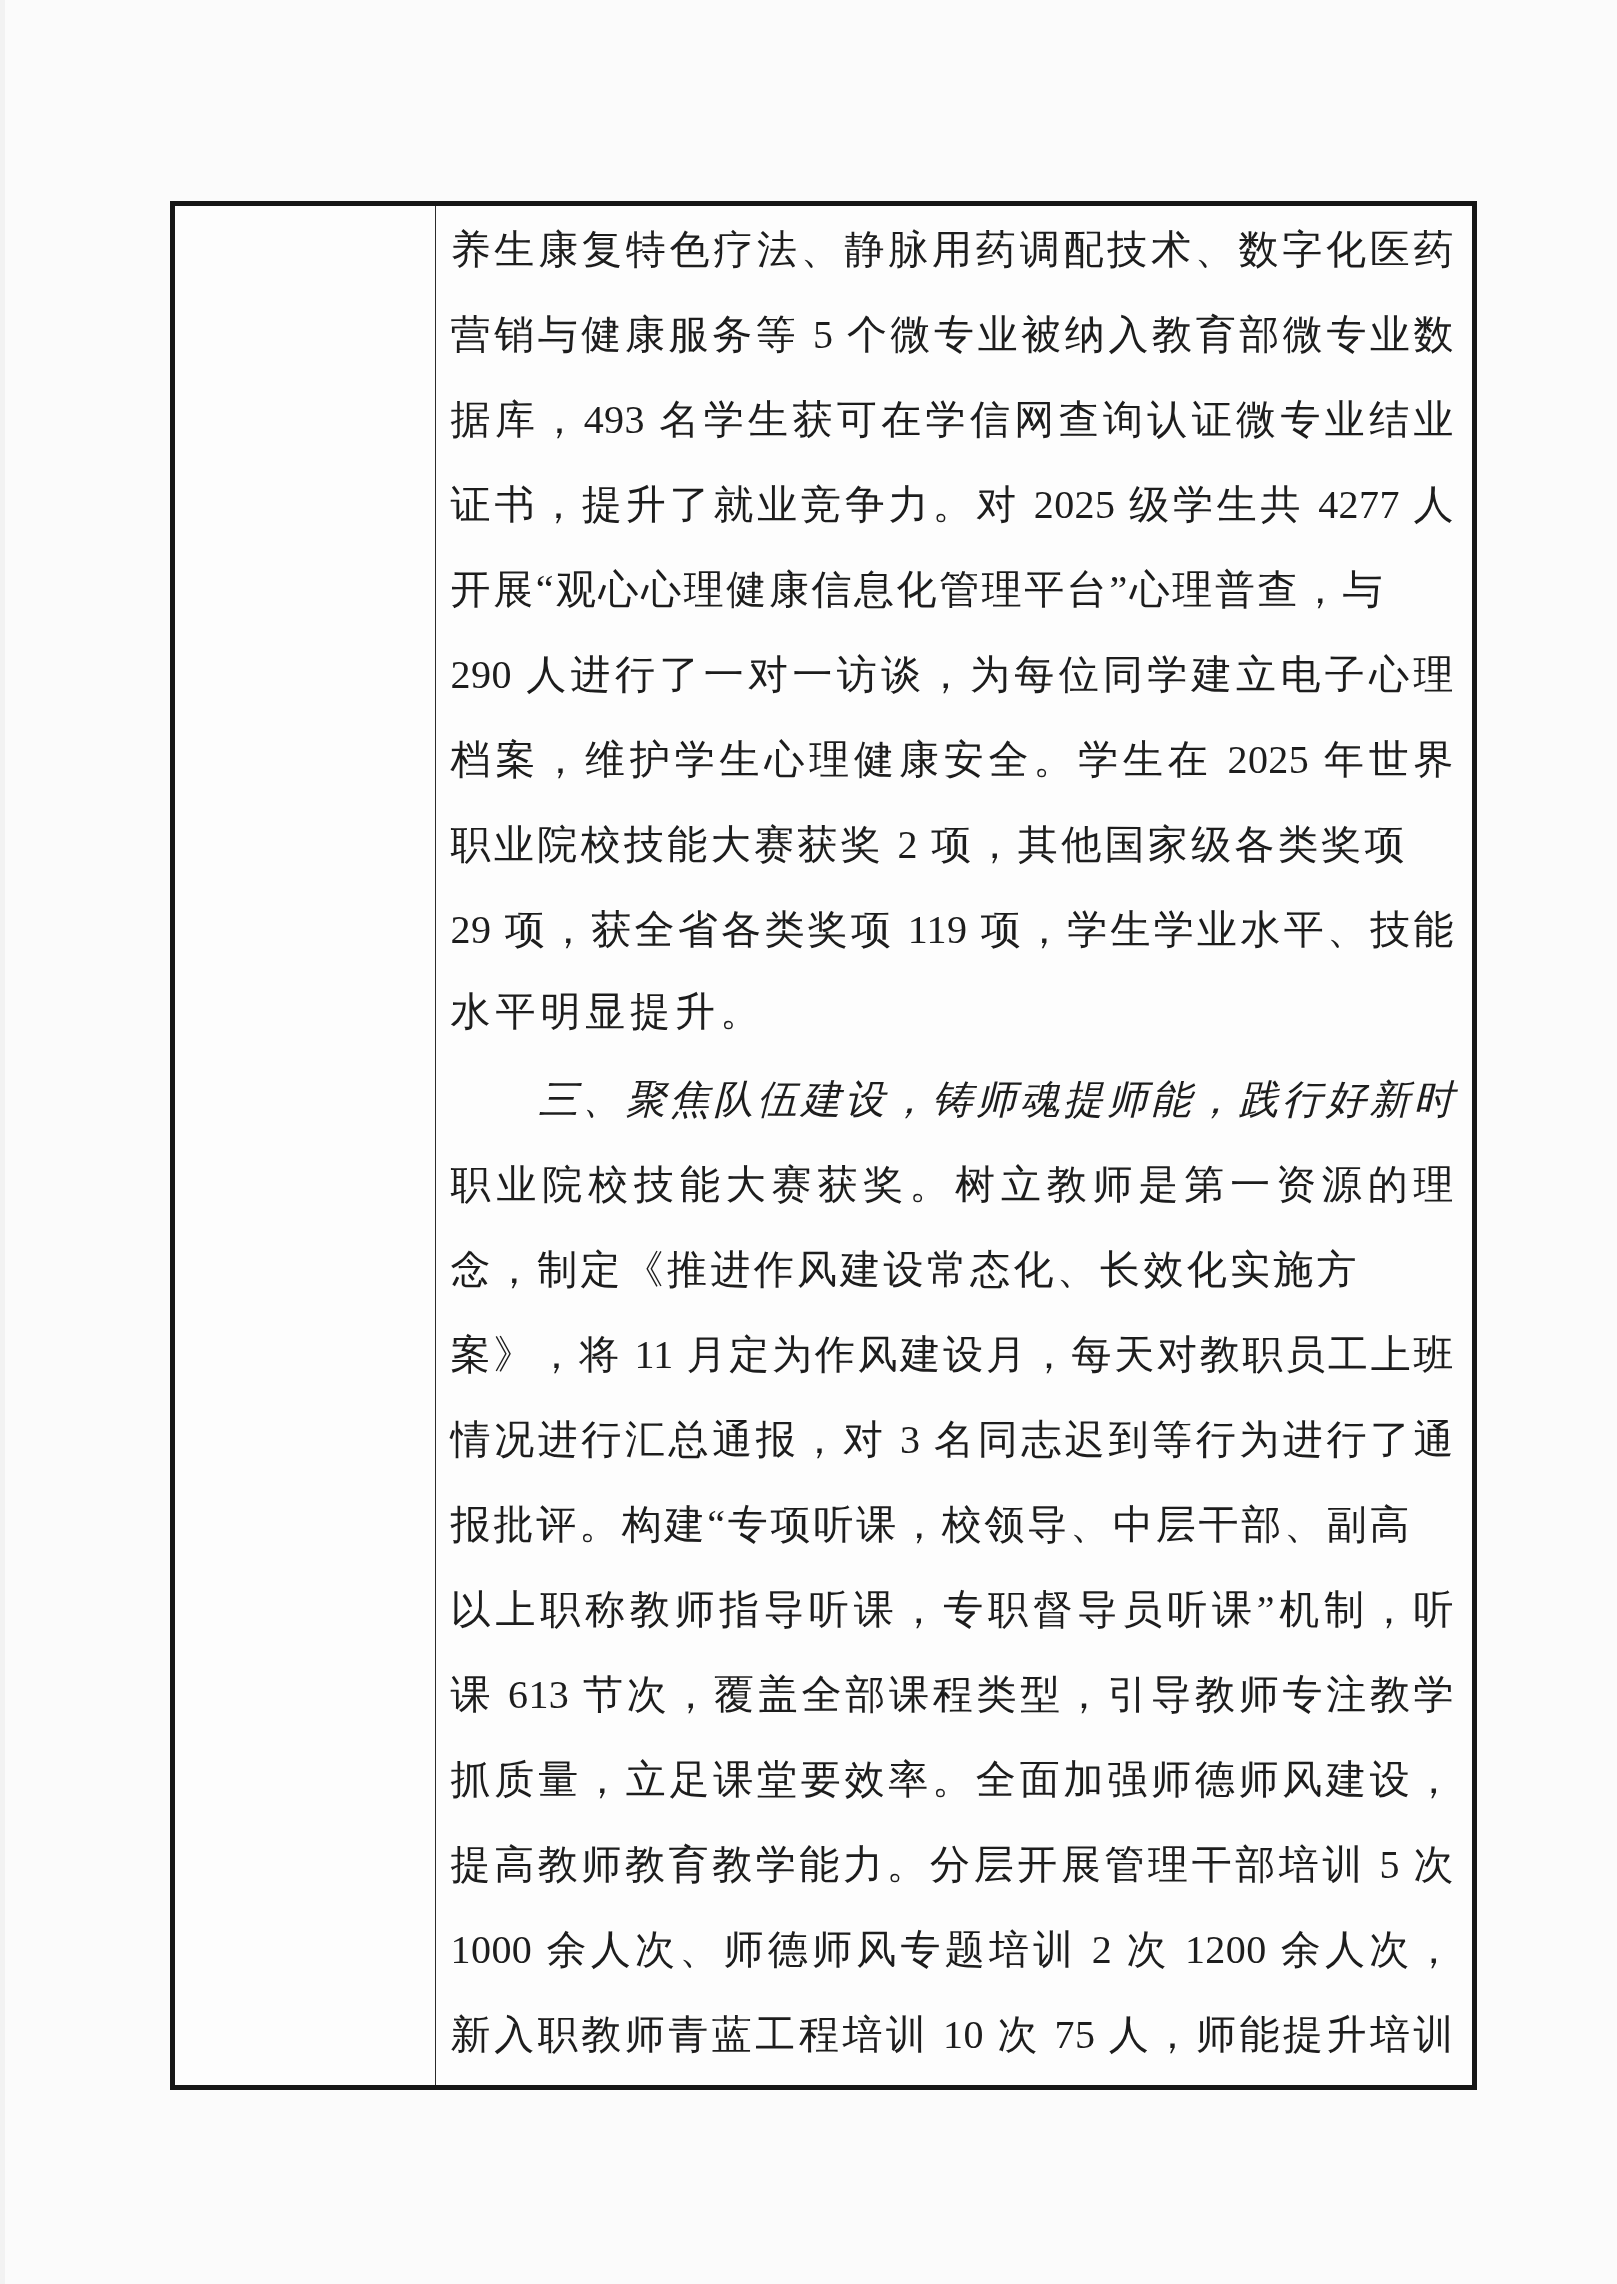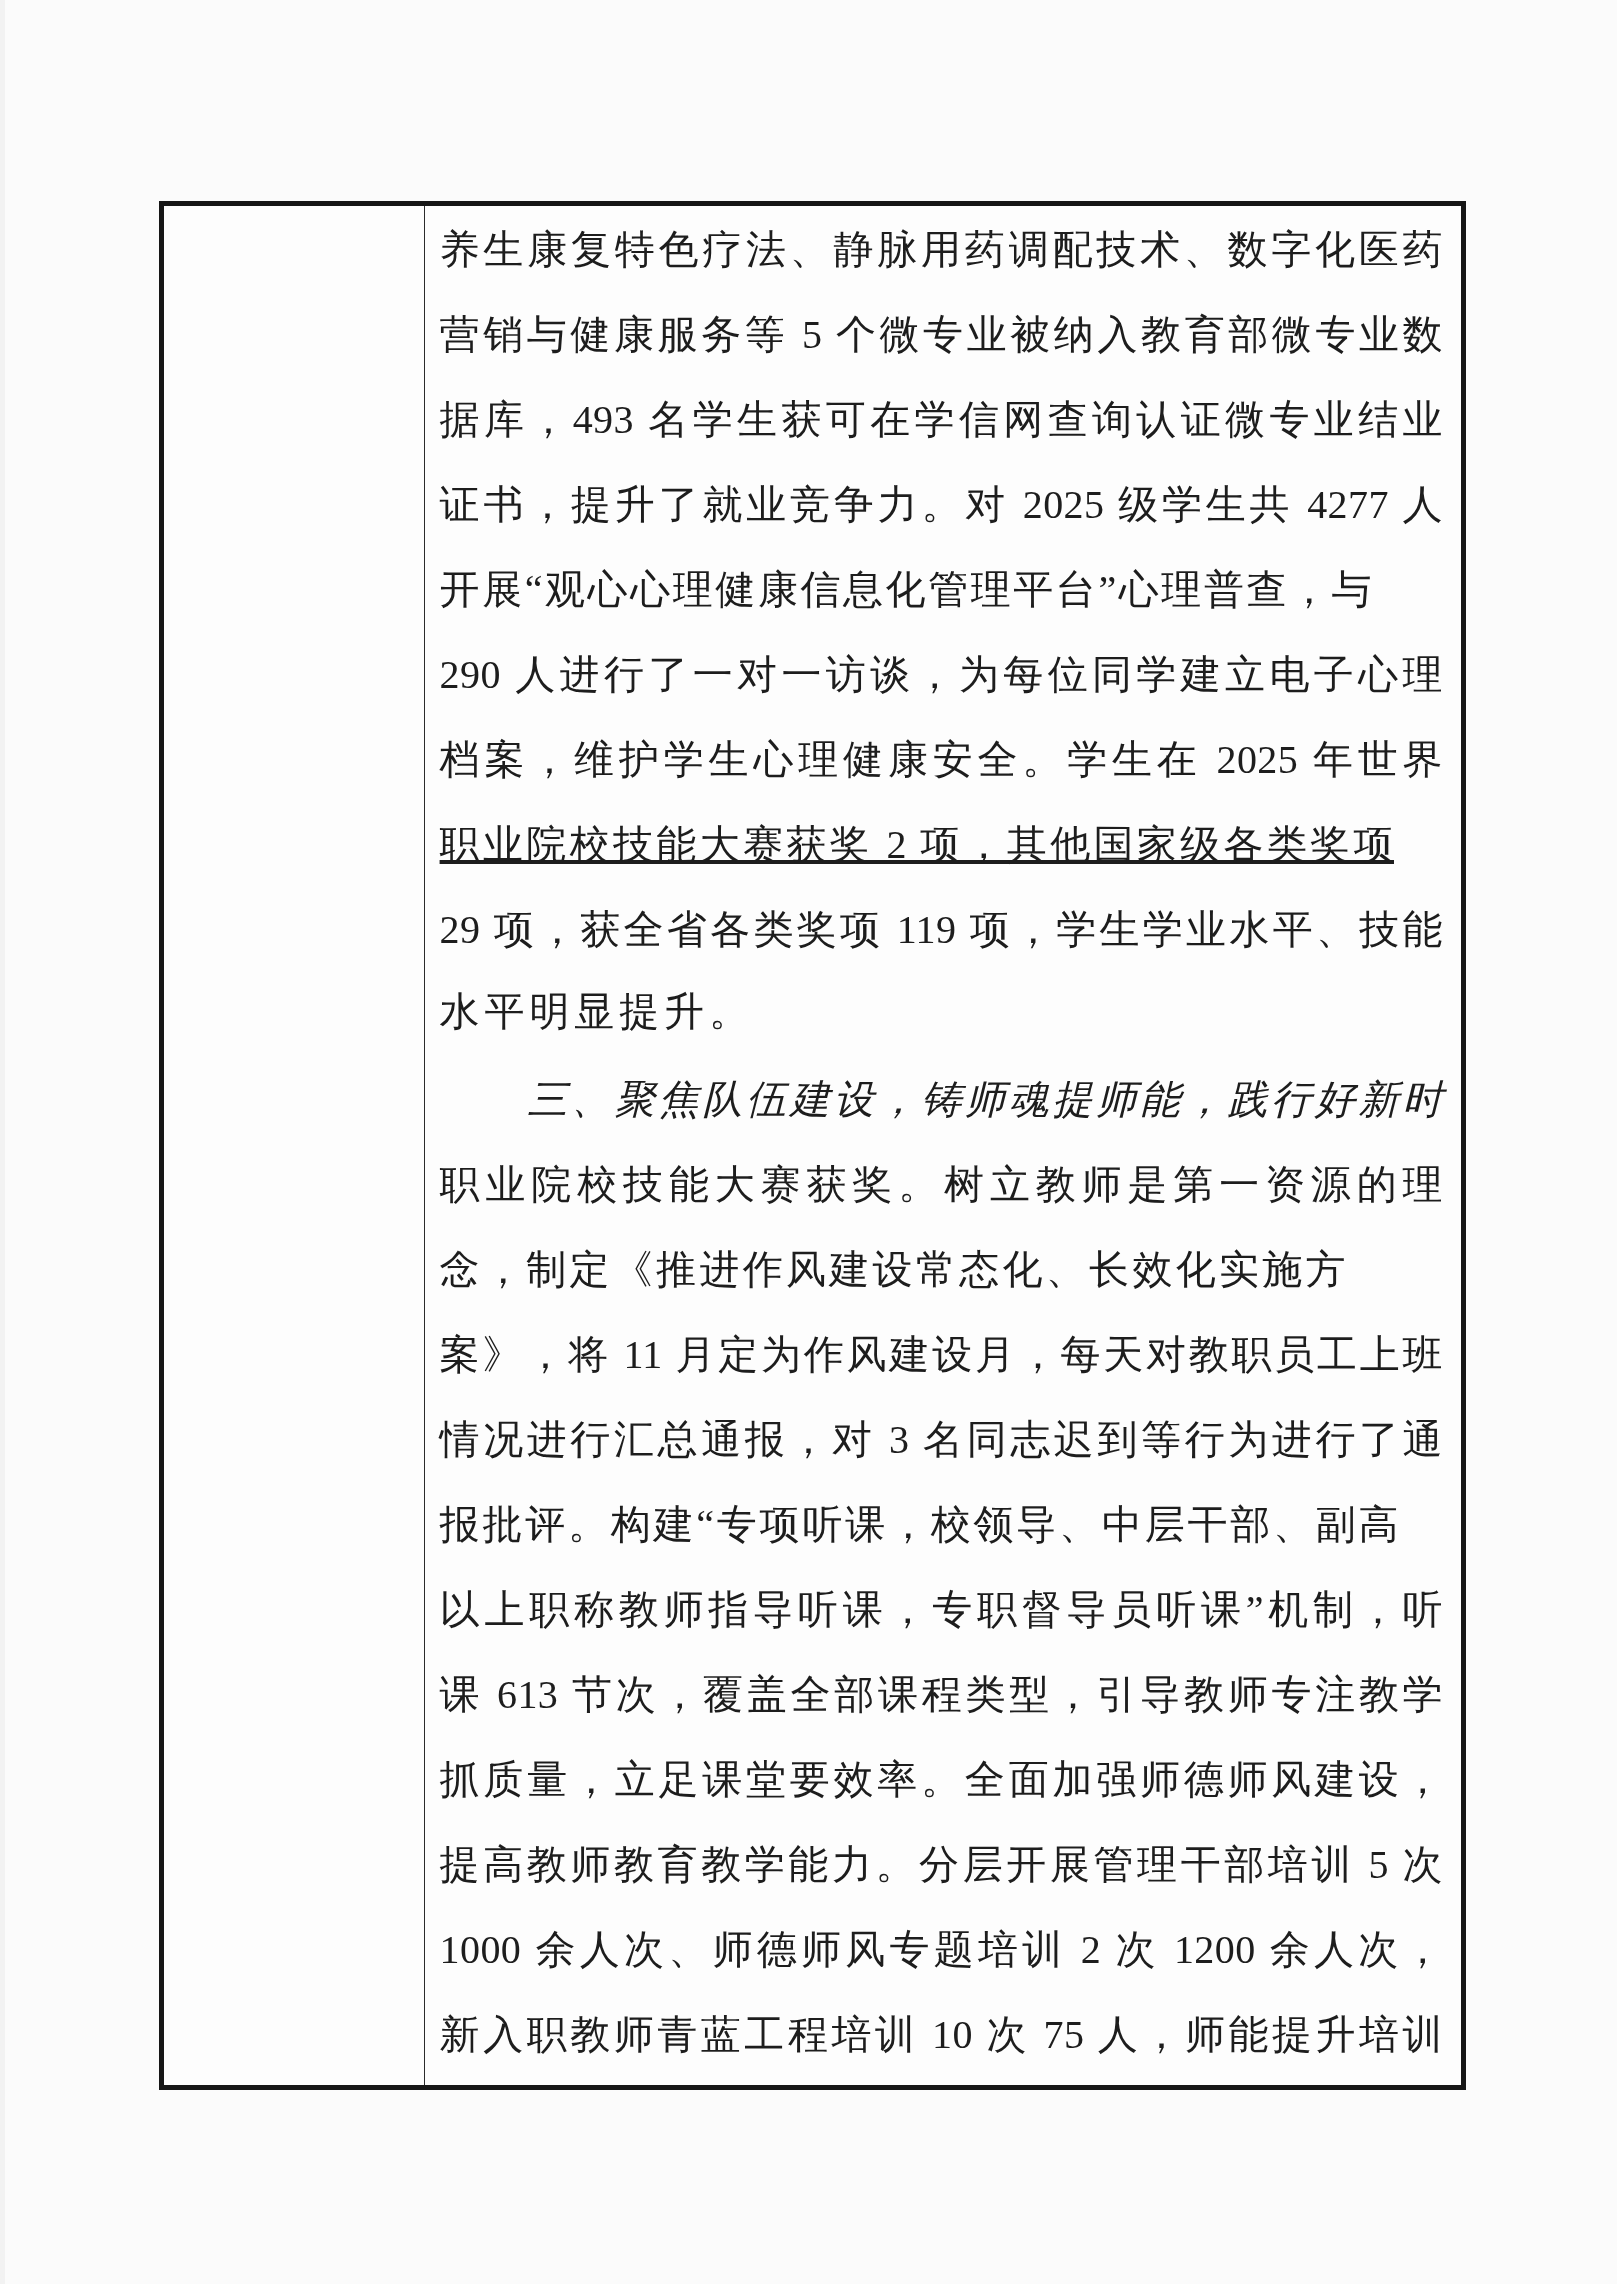--- a/index.html
+++ b/index.html
@@ -17,21 +17,21 @@
   
   .scan-edge {
     position: absolute;
     left: 0; top: 0;
     width: 4.9px; height: 100%;
     background: #ededed;
     opacity: .6;
   }
   .report-table {
     position: absolute;
-    left: 159px;
+    left: 170px;
     top: 201px;
     width: 1307px;
     height: 1889px;
     box-sizing: border-box;
     border: 5.7px solid var(--line, #161616);
     background: #fdfdfd;
     display: flex;
     flex-direction: row;
   }
   .label-cell {
@@ -76,21 +76,21 @@
 <div class="report-table">
   <div class="label-cell"></div>
   <div class="content-cell">
       <div class="text-line">养生康复特色疗法、静脉用药调配技术、数字化医药</div>
       <div class="text-line">营销与健康服务等 5 个微专业被纳入教育部微专业数</div>
       <div class="text-line">据库，493 名学生获可在学信网查询认证微专业结业</div>
       <div class="text-line">证书，提升了就业竞争力。对 2025 级学生共 4277 人</div>
       <div class="text-line" style="padding-right: 71px;">开展“观心心理健康信息化管理平台”心理普查，与</div>
       <div class="text-line">290 人进行了一对一访谈，为每位同学建立电子心理</div>
       <div class="text-line">档案，维护学生心理健康安全。学生在 2025 年世界</div>
-      <div class="text-line" style="padding-right: 49px; text-decoration: underline;">职业院校技能大赛获奖 2 项，其他国家级各类奖项</div>
+      <div class="text-line" style="padding-right: 49px;">职业院校技能大赛获奖 2 项，其他国家级各类奖项</div>
       <div class="text-line">29 项，获全省各类奖项 119 项，学生学业水平、技能</div>
       <div class="text-line align-left">水平明显提升。</div>
       <div class="text-line indent">三、聚焦队伍建设，铸师魂提师能，践行好新时</div>
       <div class="text-line">职业院校技能大赛获奖。树立教师是第一资源的理</div>
       <div class="text-line" style="padding-right: 97px;">念，制定《推进作风建设常态化、长效化实施方</div>
       <div class="text-line">案》，将 11 月定为作风建设月，每天对教职员工上班</div>
       <div class="text-line">情况进行汇总通报，对 3 名同志迟到等行为进行了通</div>
       <div class="text-line" style="padding-right: 44px;">报批评。构建“专项听课，校领导、中层干部、副高</div>
       <div class="text-line">以上职称教师指导听课，专职督导员听课”机制，听</div>
       <div class="text-line">课 613 节次，覆盖全部课程类型，引导教师专注教学</div>

